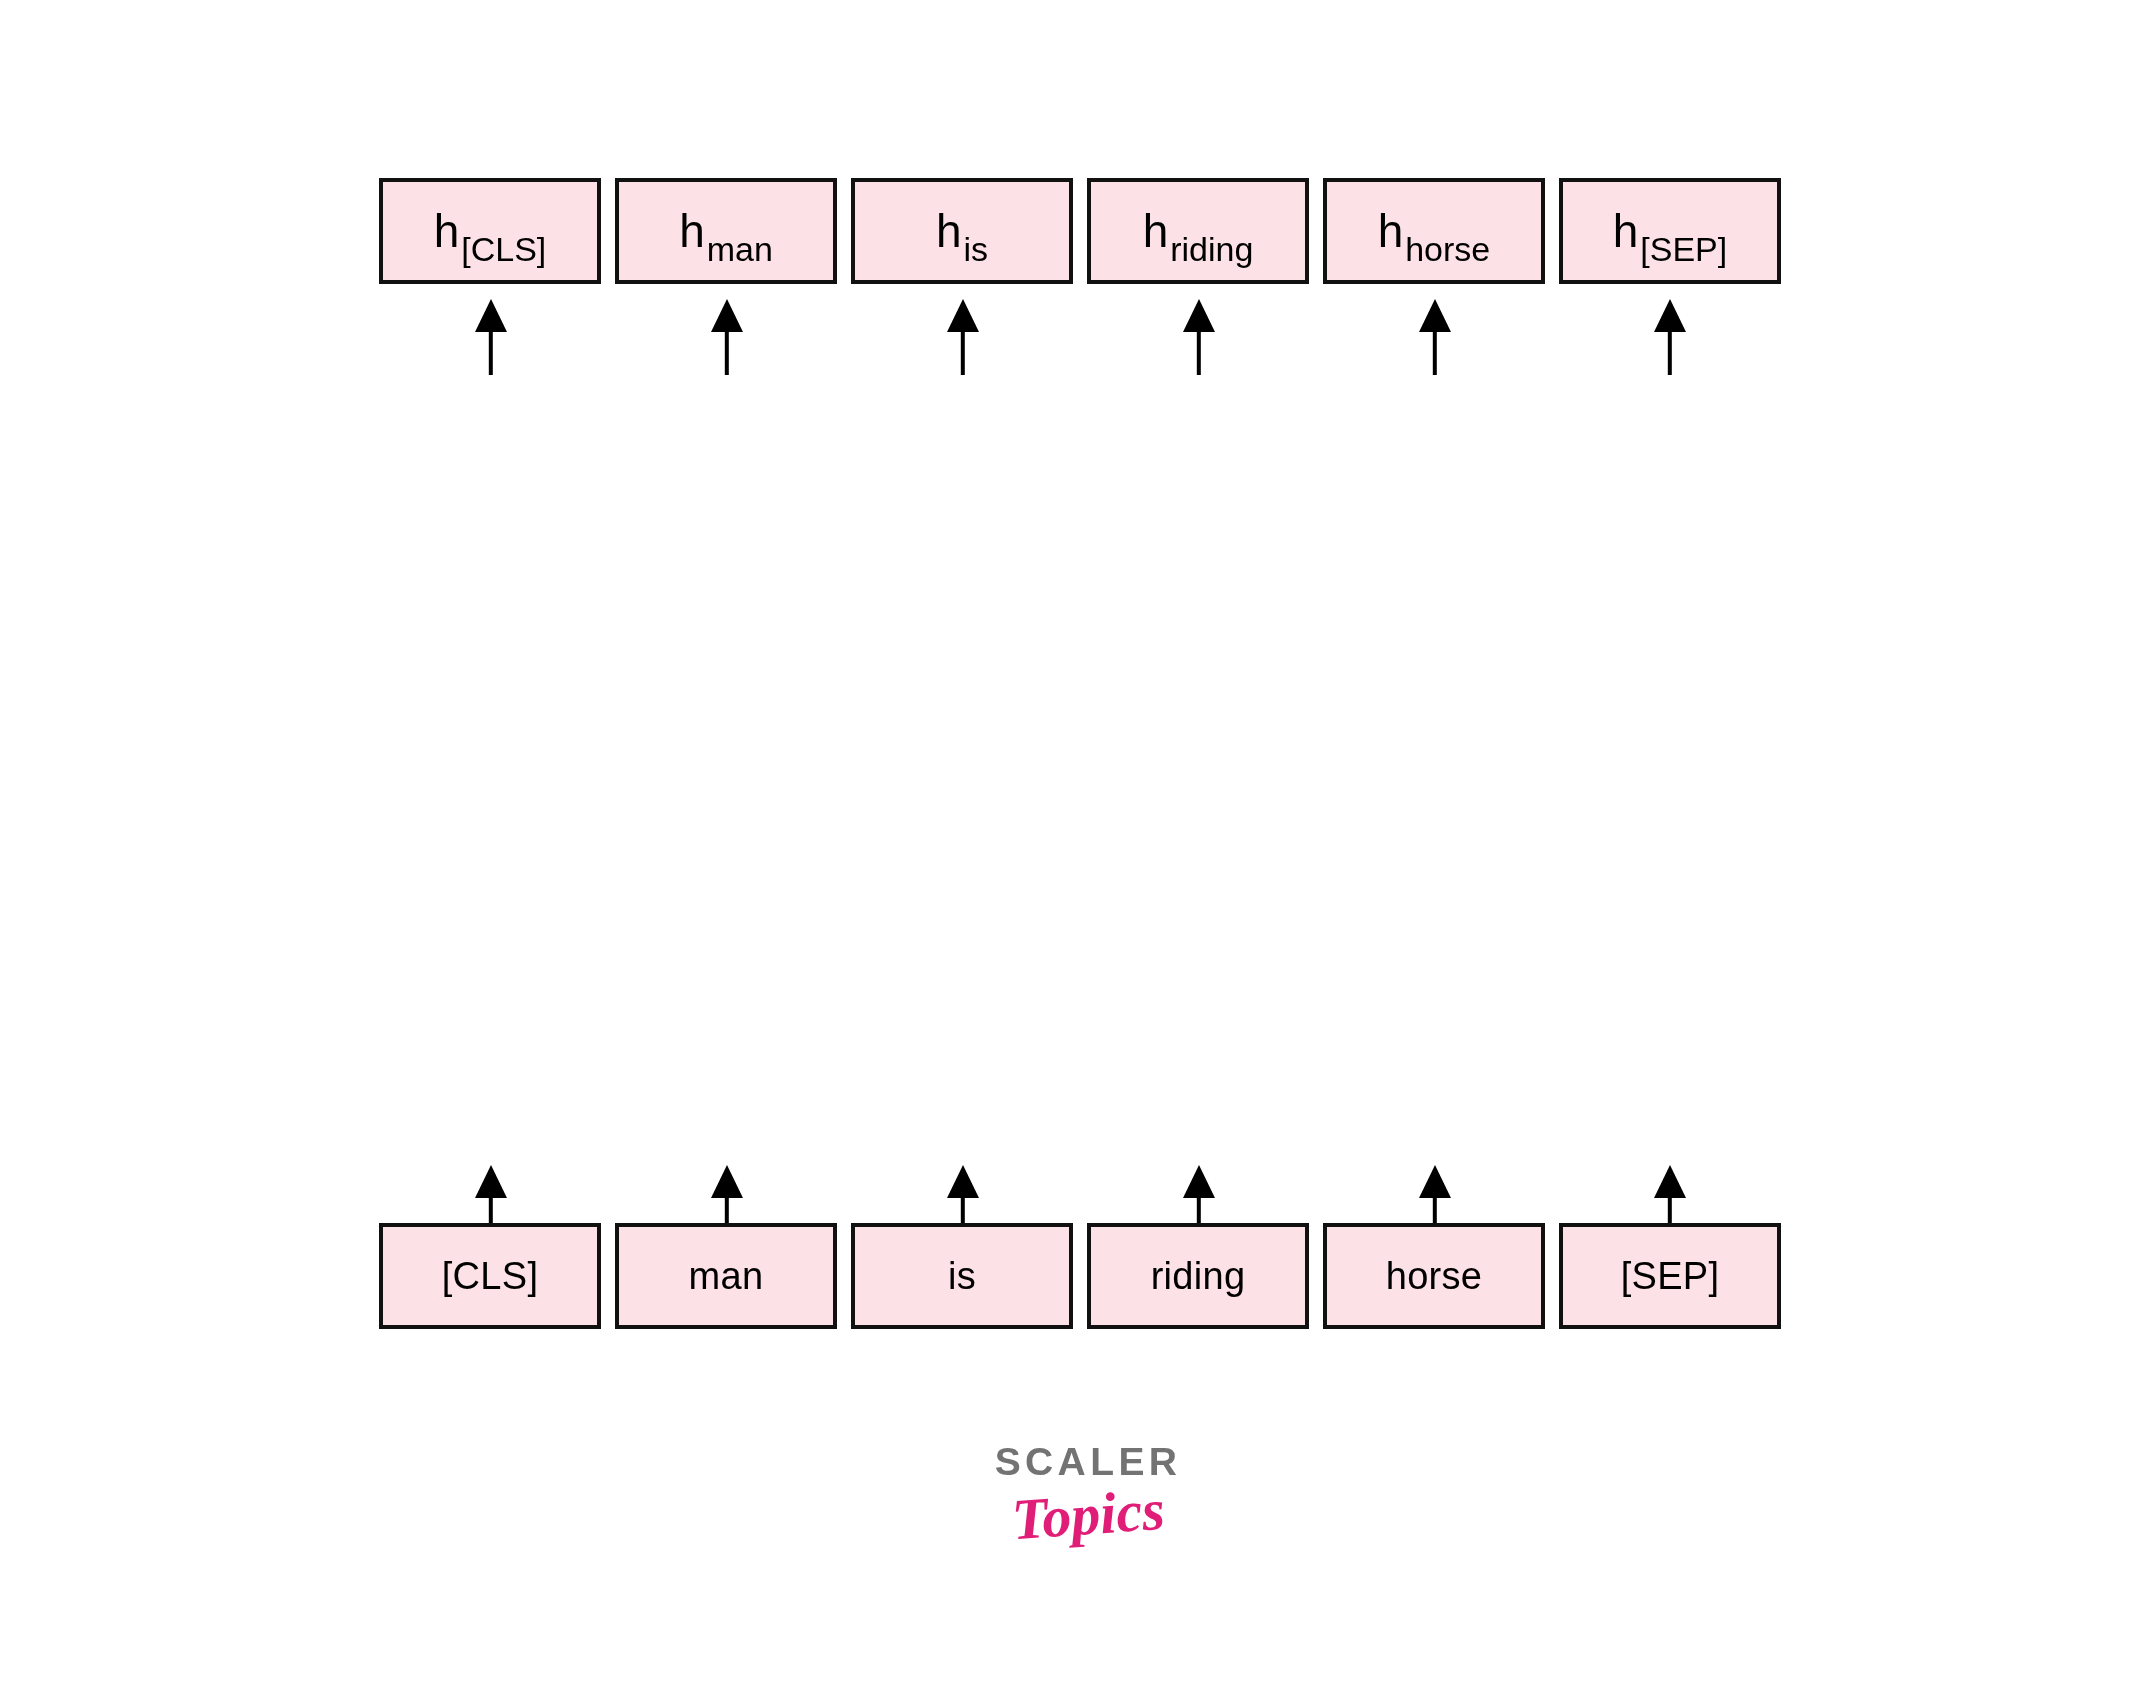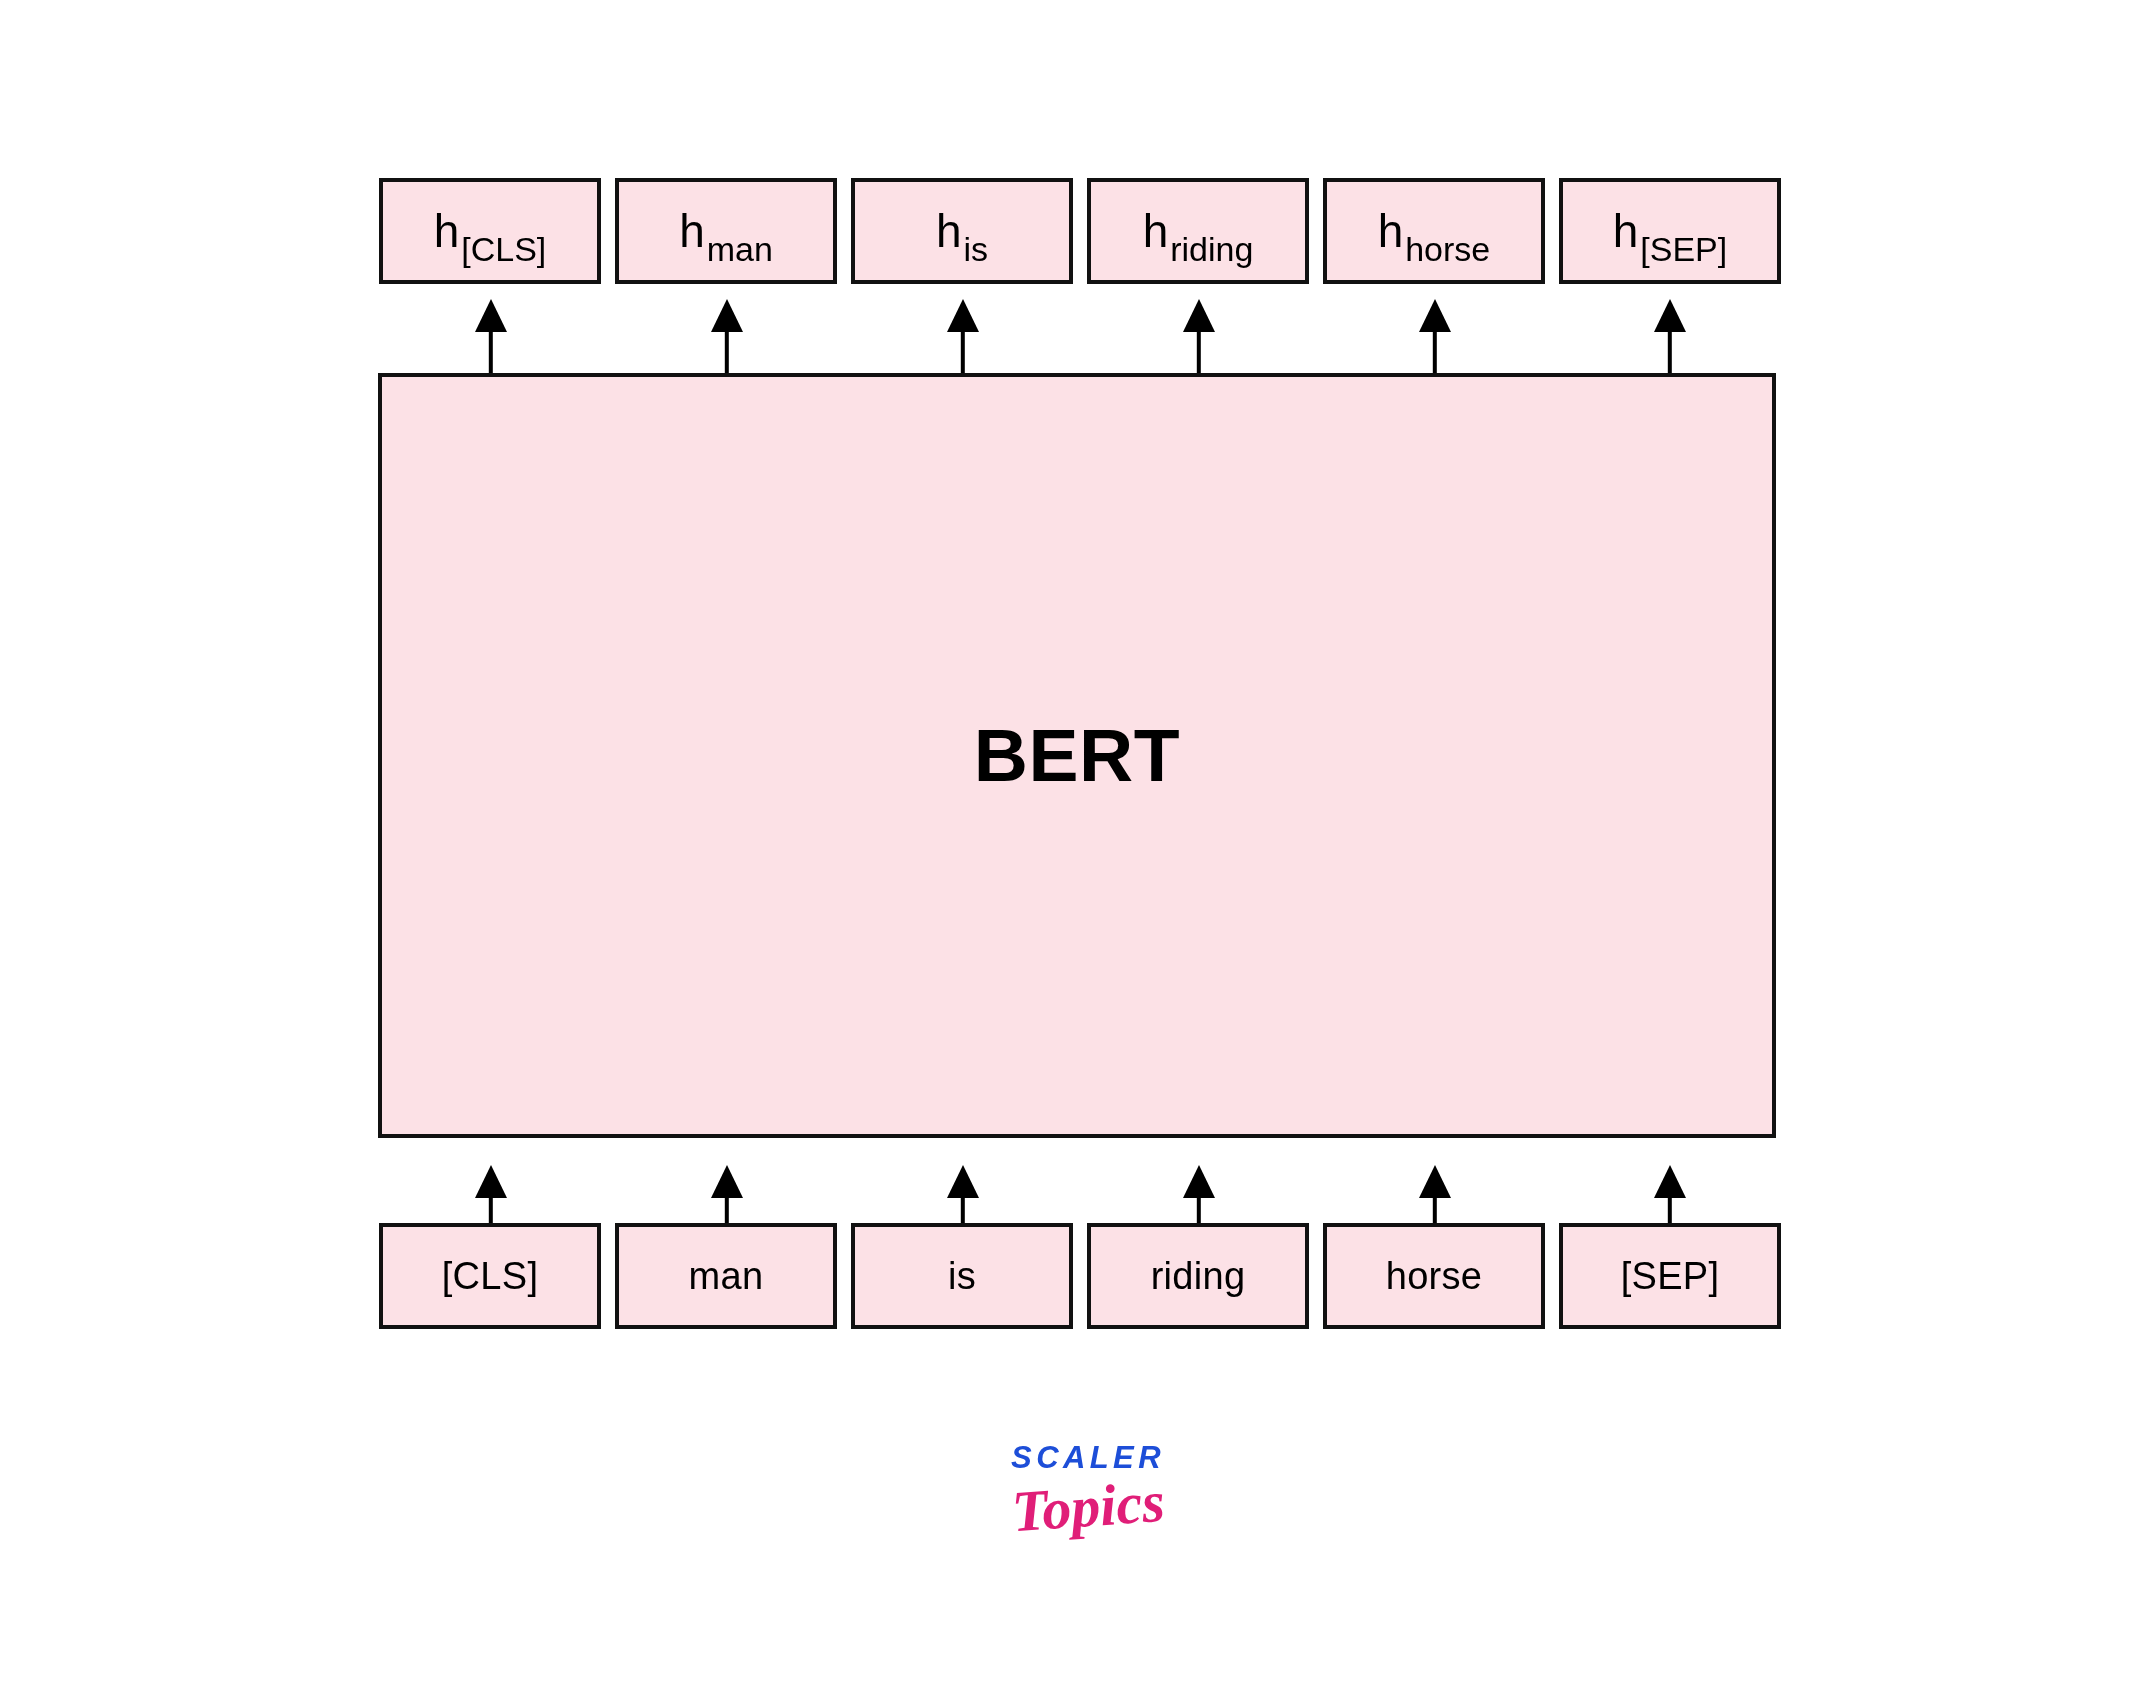--- a/index.html
+++ b/index.html
@@ -104,25 +104,24 @@
   
   #logo {
     position: absolute;
     display: flex;
     flex-direction: column;
     align-items: center;
   }
   #logo-scaler {
     font-family: "Liberation Sans", sans-serif;
     font-weight: bold;
-    font-size: 31px;
+    font-size: 39px;
     letter-spacing: 4.4px;
-    color: #1d4ed8;
-    line-height: 1;
-    font-style: italic;
+    color: #737373;
+    line-height: 1;
   }
   #logo-topics {
     font-family: "Liberation Serif", serif;
     font-style: italic;
     font-weight: bold;
     font-size: 58px;
     color: #E01E78;
     line-height: 1.05;
     margin-top: 3.8px;
     transform: rotate(-4deg);
@@ -196,23 +195,20 @@
   </div>
   <div class="arrow" style="left:1418px; top:299px; width:33px; height:76px;">
     <div class="arrow-head"></div>
     <div class="arrow-shaft" style="top:28.5px; height:47px;"></div>
   </div>
   <div class="arrow" style="left:1653px; top:299px; width:33px; height:76px;">
     <div class="arrow-head"></div>
     <div class="arrow-shaft" style="top:28.5px; height:47px;"></div>
   </div>
 
-  <div id="bert-box" style="left:378px; top:373px; width:1398px; height:765px;">
-    <span id="bert-title">BERT</span>
-  </div>
 
   <div class="arrow" style="left:474px; top:1165px; width:33px; height:66px;">
     <div class="arrow-head"></div>
     <div class="arrow-shaft" style="top:28.5px; height:37px;"></div>
   </div>
   <div class="arrow" style="left:710px; top:1165px; width:33px; height:66px;">
     <div class="arrow-head"></div>
     <div class="arrow-shaft" style="top:28.5px; height:37px;"></div>
   </div>
   <div class="arrow" style="left:946px; top:1165px; width:33px; height:66px;">

